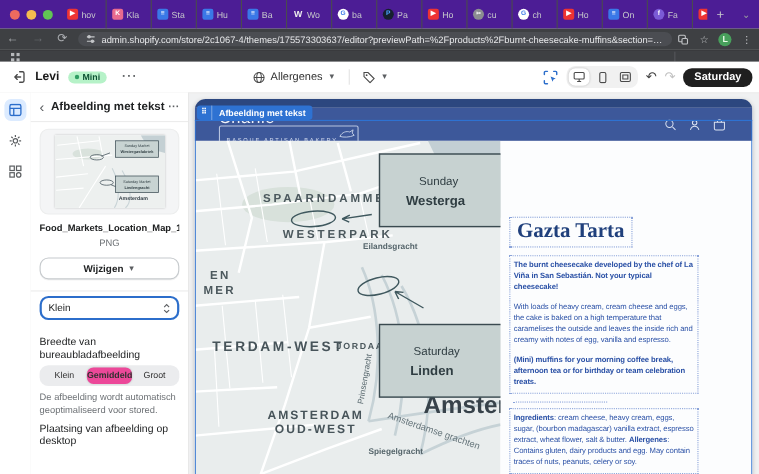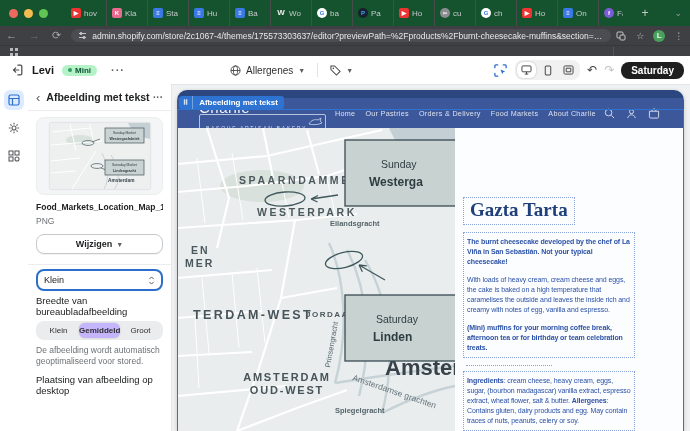--- a/index.html
+++ b/index.html
@@ -1,21 +1,21 @@
 <!DOCTYPE html>
 <html><head>
 <meta charset="utf-8">
 <style>
   html,body{margin:0;padding:0;}
   body{width:690px;height:431px;position:relative;overflow:hidden;
        font-family:"Liberation Sans",sans-serif;background:#f0f1f2;
        -webkit-font-smoothing:antialiased;}
   .abs{position:absolute;}
   
-  #tabbar{left:0;top:0;width:690px;height:26px;background:#14532d;display:flex;align-items:center;gap:10px;}
+  #tabbar{left:0;top:0;width:690px;height:26px;background:#4c1d95;display:flex;align-items:center;}
   .lights{display:flex;gap:6px;padding:0 8px 0 9px;}
   .light{width:9px;height:9px;border-radius:50%;}
   #tablist{display:flex;align-items:center;height:26px;flex:1;min-width:0;overflow:hidden;}
   .tab{display:flex;align-items:center;gap:3px;height:26px;padding:0 5px;min-width:0;width:30px;
        border-left:1px solid #4a4b4f;color:#c7c9cc;font-size:8px;flex:0 0 auto;}
   .tab:first-child{border-left:none;}
   .tlabel{white-space:nowrap;overflow:hidden;max-width:16px;}
   .fav{width:10px;height:10px;border-radius:2px;flex:0 0 auto;display:inline-flex;align-items:center;justify-content:center;
        font-size:6px;font-weight:bold;color:#fff;line-height:10px;}
   .fav-youtube{background:#e33;}
@@ -64,30 +64,30 @@
   .railbtn.active{background:#dcebff;}
   #panel{left:28px;top:84px;width:144px;height:347px;background:#fff;border-right:1px solid #e6e6e6;box-sizing:border-box;padding:0 8px;}
   #phead{display:flex;align-items:center;height:26px;border-bottom:1px solid #ececec;margin:0 -8px;padding:0 8px;}
   #pback{font-size:13px;color:#5c5f62;margin-right:6px;}
   #ptitle{font-size:10.5px;font-weight:bold;color:#202223;flex:1;}
   .plabel{font-size:9.5px;color:#202223;margin-top:8px;}
   #thumbbox{margin-top:6px;height:76px;background:#f4f5f6;border:1px solid #eceded;border-radius:8px;
             display:flex;align-items:center;justify-content:center;}
   #thumbimg{width:100px;height:66px;background:#fff;box-shadow:0 0 2px rgba(0,0,0,.2);}
   #fname{font-size:8.5px;font-weight:600;color:#202223;margin-top:7px;white-space:nowrap;overflow:hidden;}
-  #ftype{font-size:8.5px;color:#6d7175;margin-top:4px;}
+  #ftype{font-size:8.5px;color:#6d7175;margin-top:4px;text-align:center;}
   #changebtn{margin-top:8px;height:18px;border:1px solid #c6cacd;border-radius:8px;background:#fff;
              display:flex;align-items:center;justify-content:center;gap:4px;font-size:9px;font-weight:600;color:#202223;
              box-shadow:0 1px 0 rgba(0,0,0,.05);}
   .pdivider{margin:10px -8px 0;border-top:1px solid #ececec;}
   #heightselect{margin-top:4px;height:18px;border:2px solid #2c6ecb;border-radius:8px;background:#fff;
                 display:flex;align-items:center;justify-content:space-between;padding:0 6px;font-size:9px;color:#202223;}
   .segwrap{margin-top:4px;background:#ebecee;border-radius:8px;padding:2px;display:flex;}
   .seg{flex:1;text-align:center;font-size:8px;color:#303030;padding:3px 0;border-radius:6px;white-space:nowrap;overflow:hidden;}
-  .seg.sel{background:#c4b5fd;box-shadow:0 0 2px rgba(0,0,0,.2);font-weight:600;}
+  .seg.sel{background:#ec4899;box-shadow:0 0 2px rgba(0,0,0,.2);font-weight:600;}
   #widthhelp{font-size:8.5px;color:#6d7175;line-height:1.25;margin-top:5px;}
   
   #preview{left:177px;top:90px;width:507px;height:341px;background:#fcfdfe;border-radius:10px 10px 0 0;
            overflow:hidden;box-shadow:0 1px 4px rgba(0,0,0,.18);}
   #announce{position:absolute;left:0;top:0;width:100%;height:8px;background:#2c477f;}
   #sitehead{position:absolute;left:0;top:8px;width:100%;height:30px;background:#3d589a;}
   #logo{position:absolute;left:22px;top:1px;color:#eef2fa;}
   #logoname{font-size:15px;letter-spacing:.5px;}
   #logoframe{border:1px solid #b7c4e0;border-radius:2px;padding:1px 18px 2px 6px;margin-top:-2px;position:relative;}
   #logosub{font-size:5.2px;letter-spacing:1.6px;text-transform:uppercase;color:#d4ddf0;white-space:nowrap;}
@@ -378,21 +378,21 @@
 
   <div class="pdivider"></div>
 
   <div id="heightselect">
     <span>Klein</span>
     <svg width="7" height="9" viewBox="0 0 7 10">
       <path d="M1 3.5 3.5 1 6 3.5M1 6.5 3.5 9 6 6.5" stroke="#5c5f62" fill="none" stroke-width="1.1"></path>
     </svg>
   </div>
 
-  <div class="plabel" style="margin-top:4px">Breedte van bureaubladafbeelding</div>
+  <div class="plabel" style="margin-top:15px">Breedte van bureaubladafbeelding</div>
   <div class="segwrap">
     <span class="seg">Klein</span>
     <span class="seg sel">Gemiddeld</span>
     <span class="seg">Groot</span>
   </div>
   <div id="widthhelp">De afbeelding wordt automatisch geoptimaliseerd voor stored.</div>
 
   <div class="plabel" style="margin-top:8px">Plaatsing van afbeelding op desktop</div>
 
 </div>
@@ -402,27 +402,20 @@
 
   <div id="sitehead">
     <div id="logo">
       <div id="logoname">Charlie</div>
       <div id="logoframe">
         <span id="logosub">Basque Artisan Bakery</span>
         <svg id="whale" width="16" height="10" viewBox="0 0 16 10">
           <path d="M1 8 C3 4 7 3 10 4 L13 2 L12.2 5 L14 7 C10 9 4 9 1 8 Z" fill="none" stroke="#cdd8ec" stroke-width=".8"></path>
         </svg>
       </div>
-    </div>
-    <div id="sitenav">
-      <span class="navitem">Home</span>
-      <span class="navitem">Our Pastries</span>
-      <span class="navitem">Orders &amp; Delivery</span>
-      <span class="navitem">Food Markets</span>
-      <span class="navitem">About Charlie</span>
     </div>
     <div id="siteicons">
       <svg width="11" height="11" viewBox="0 0 12 12">
         <circle cx="5" cy="5" r="3.6" fill="none" stroke="#dbe3f2" stroke-width="1"></circle>
           <path d="M8 8l3 3" stroke="#dbe3f2" stroke-width="1"></path>
       </svg>
       <svg width="11" height="11" viewBox="0 0 12 12">
         <circle cx="6" cy="4" r="2.2" fill="none" stroke="#dbe3f2" stroke-width="1"></circle>
           <path d="M1.8 11c.8-2.6 2.4-3.6 4.2-3.6s3.4 1 4.2 3.6" fill="none" stroke="#dbe3f2" stroke-width="1"></path>
       </svg>

